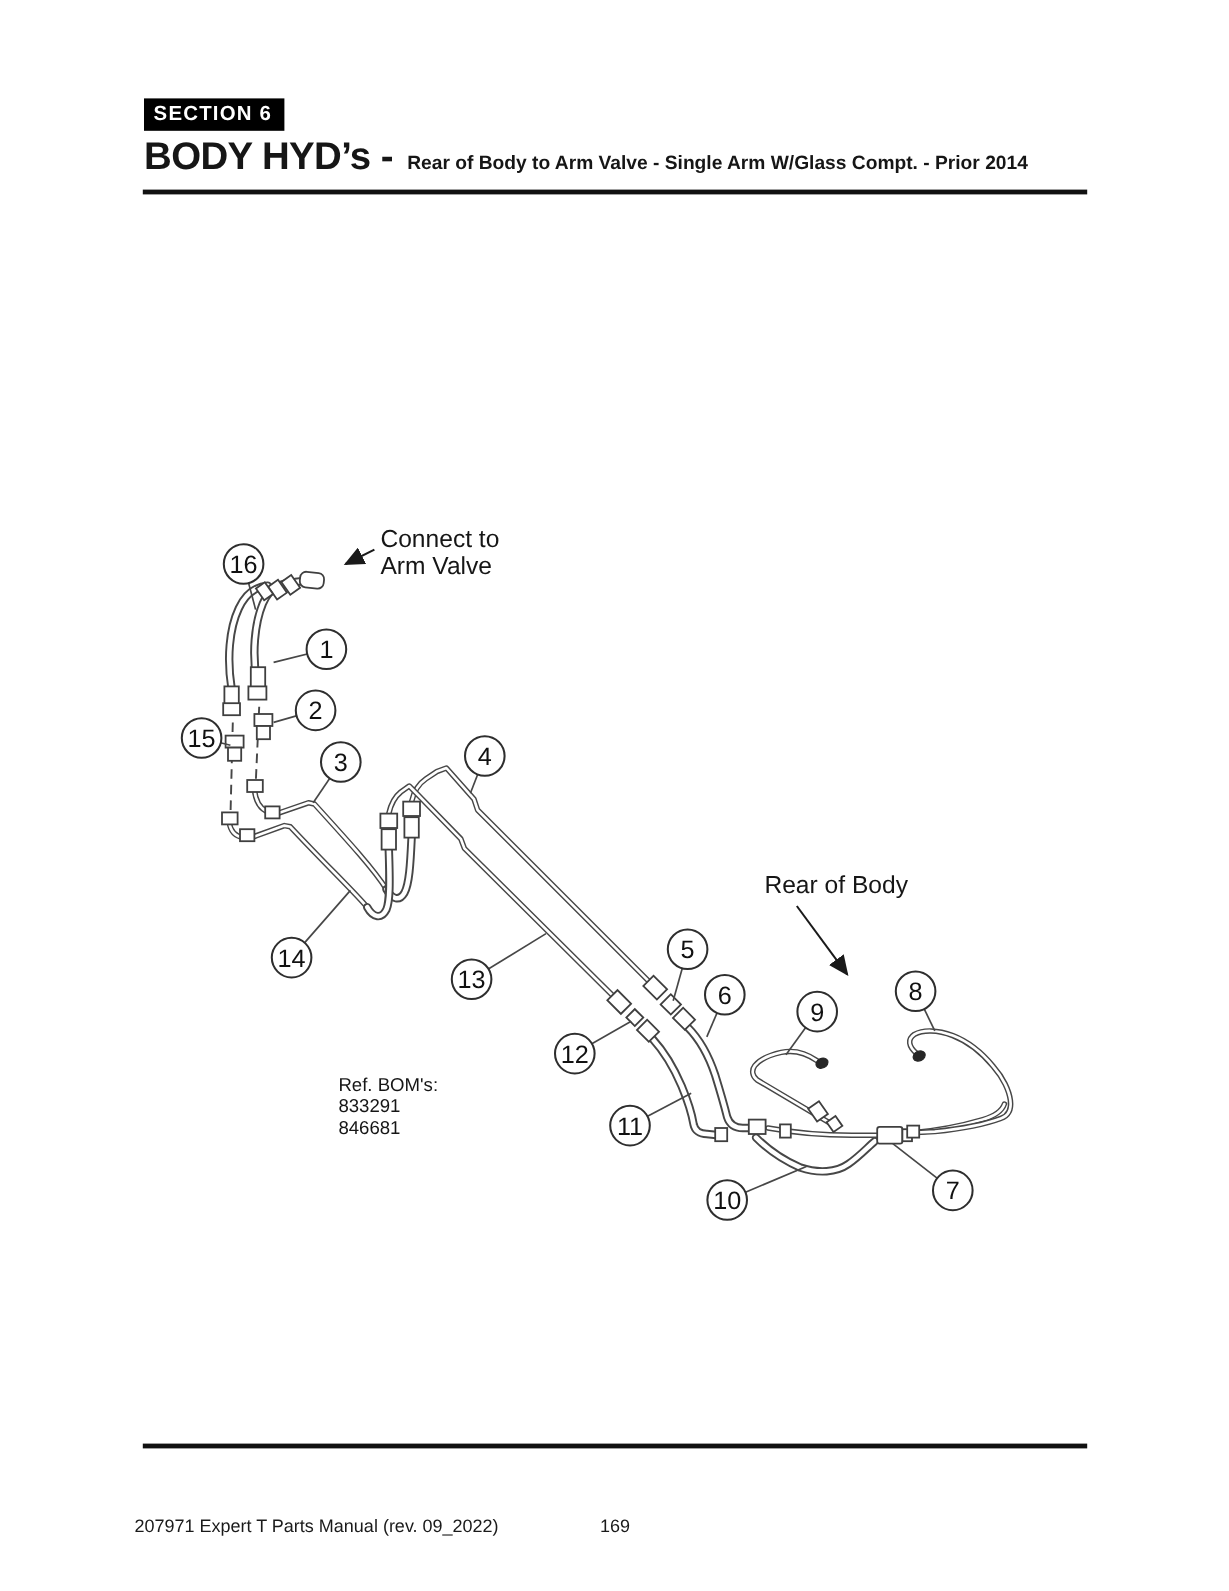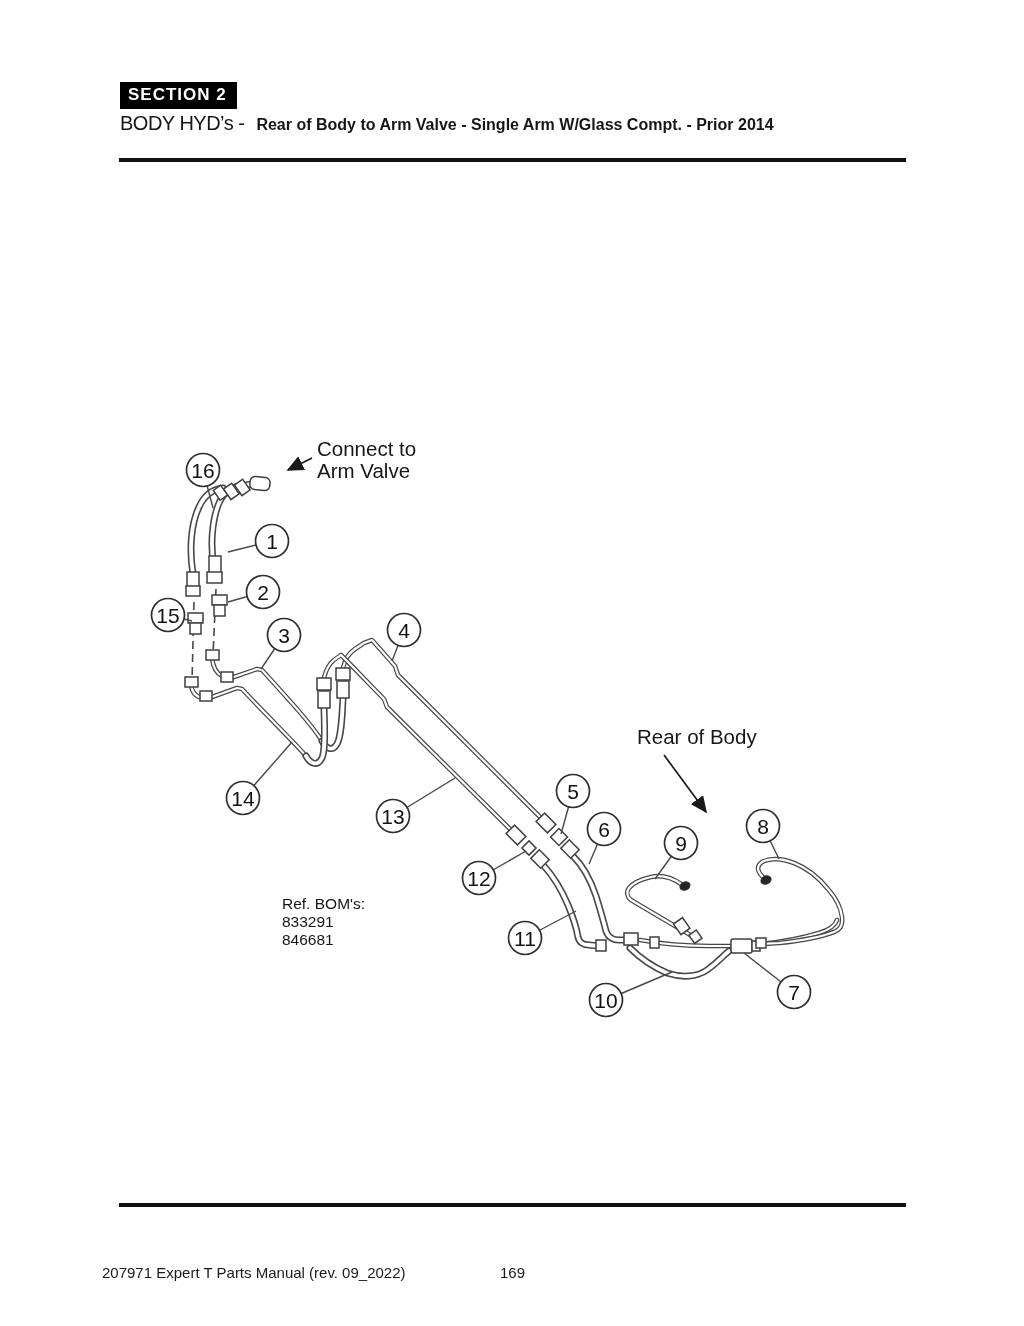--- a/index.html
+++ b/index.html
@@ -3,49 +3,49 @@
 <meta charset="utf-8">
 <style>
   html,body{margin:0;padding:0;background:#ffffff;}
   #page{position:relative;width:1024px;height:1326px;background:#ffffff;overflow:hidden;
         font-family:"Liberation Sans",sans-serif;color:#161616;}
   
   #hdr{position:absolute;left:120px;top:82px;}
   .section-badge{display:inline-block;background:#000;color:#fff;font-weight:bold;
         font-size:17px;letter-spacing:1px;padding:3px 10px 4px 8px;}
   .title-row{display:flex;align-items:baseline;gap:12px;margin-top:3px;white-space:nowrap;}
-  .big-title{font-size:20px;font-weight:normal;letter-spacing:-0.5px;}
+  .big-title{font-size:32px;font-weight:bold;letter-spacing:-0.5px;}
   .sub-title{font-size:16px;font-weight:bold;}
   .rule{position:absolute;left:119px;width:787px;height:4px;background:#111;}
   #rule-top{top:158px;}
   #rule-bottom{top:1203px;}
   
   .foot-text{position:absolute;top:1264px;font-size:15px;color:#1a1a1a;}
-  #foot-left{left:102px;}
+  #foot-left{left:112px;}
   #foot-page{left:500px;}
   
   #diag{position:absolute;left:0;top:0;}
   .tube{fill:none;stroke:#474747;stroke-linecap:round;stroke-linejoin:round;}
   .tube.inner{stroke:#ffffff;}
   .dash{fill:none;stroke:#474747;stroke-width:1.6;stroke-dasharray:8 5;}
   .fit{fill:#ffffff;stroke:#3f3f3f;stroke-width:1.5;}
   .bnut{fill:#262626;stroke:#262626;}
   .leader{stroke:#474747;stroke-width:1.4;}
   .co-circle{fill:#ffffff;stroke:#2e2e2e;stroke-width:1.7;}
   .co-num{font-family:"Liberation Sans",sans-serif;font-size:21px;fill:#111;text-anchor:middle;}
   .diag-label{font-family:"Liberation Sans",sans-serif;fill:#161616;}
   .arrow{stroke:#1a1a1a;stroke-width:1.7;fill:none;}
 </style>
 </head>
 <body>
 
 <div id="page">
 
   <div id="hdr">
-    <span class="section-badge">SECTION 2</span>
+    <span class="section-badge">SECTION 6</span>
     <div class="title-row">
       <span class="big-title">BODY HYD’s -</span>
       <span class="sub-title">Rear of Body to Arm Valve - Single Arm W/Glass Compt. - Prior 2014</span>
     </div>
   </div>
   <div class="rule" id="rule-top"></div>
 
   <svg id="diag" width="1024" height="1326" viewBox="0 0 1024 1326">
     <defs>
       <marker id="ah" markerWidth="11" markerHeight="9" refX="9" refY="4.5" orient="auto">

